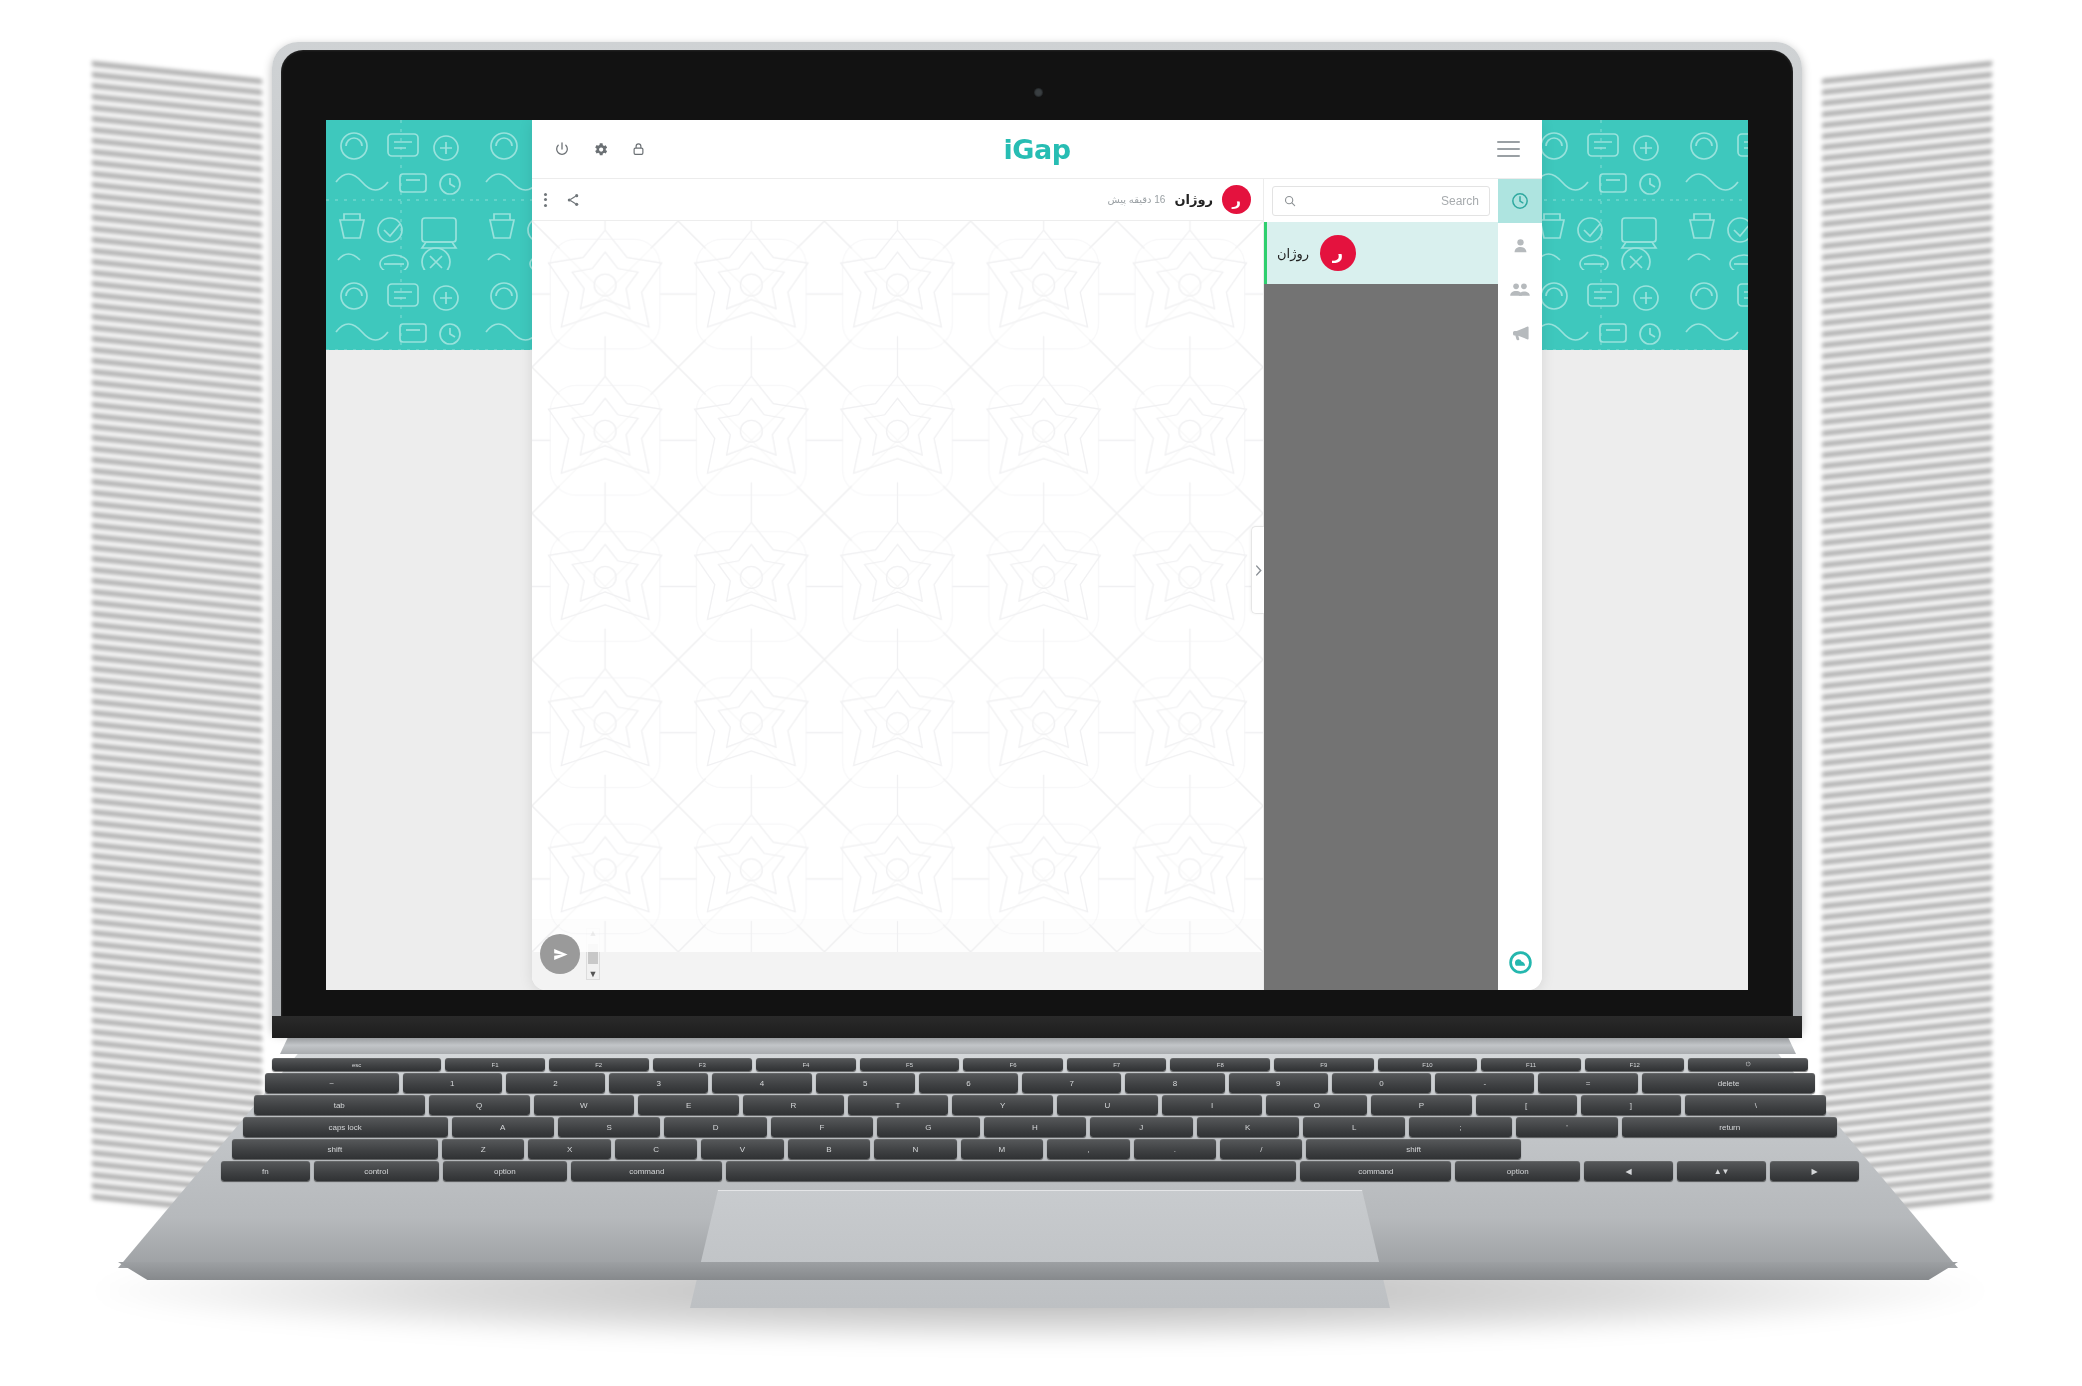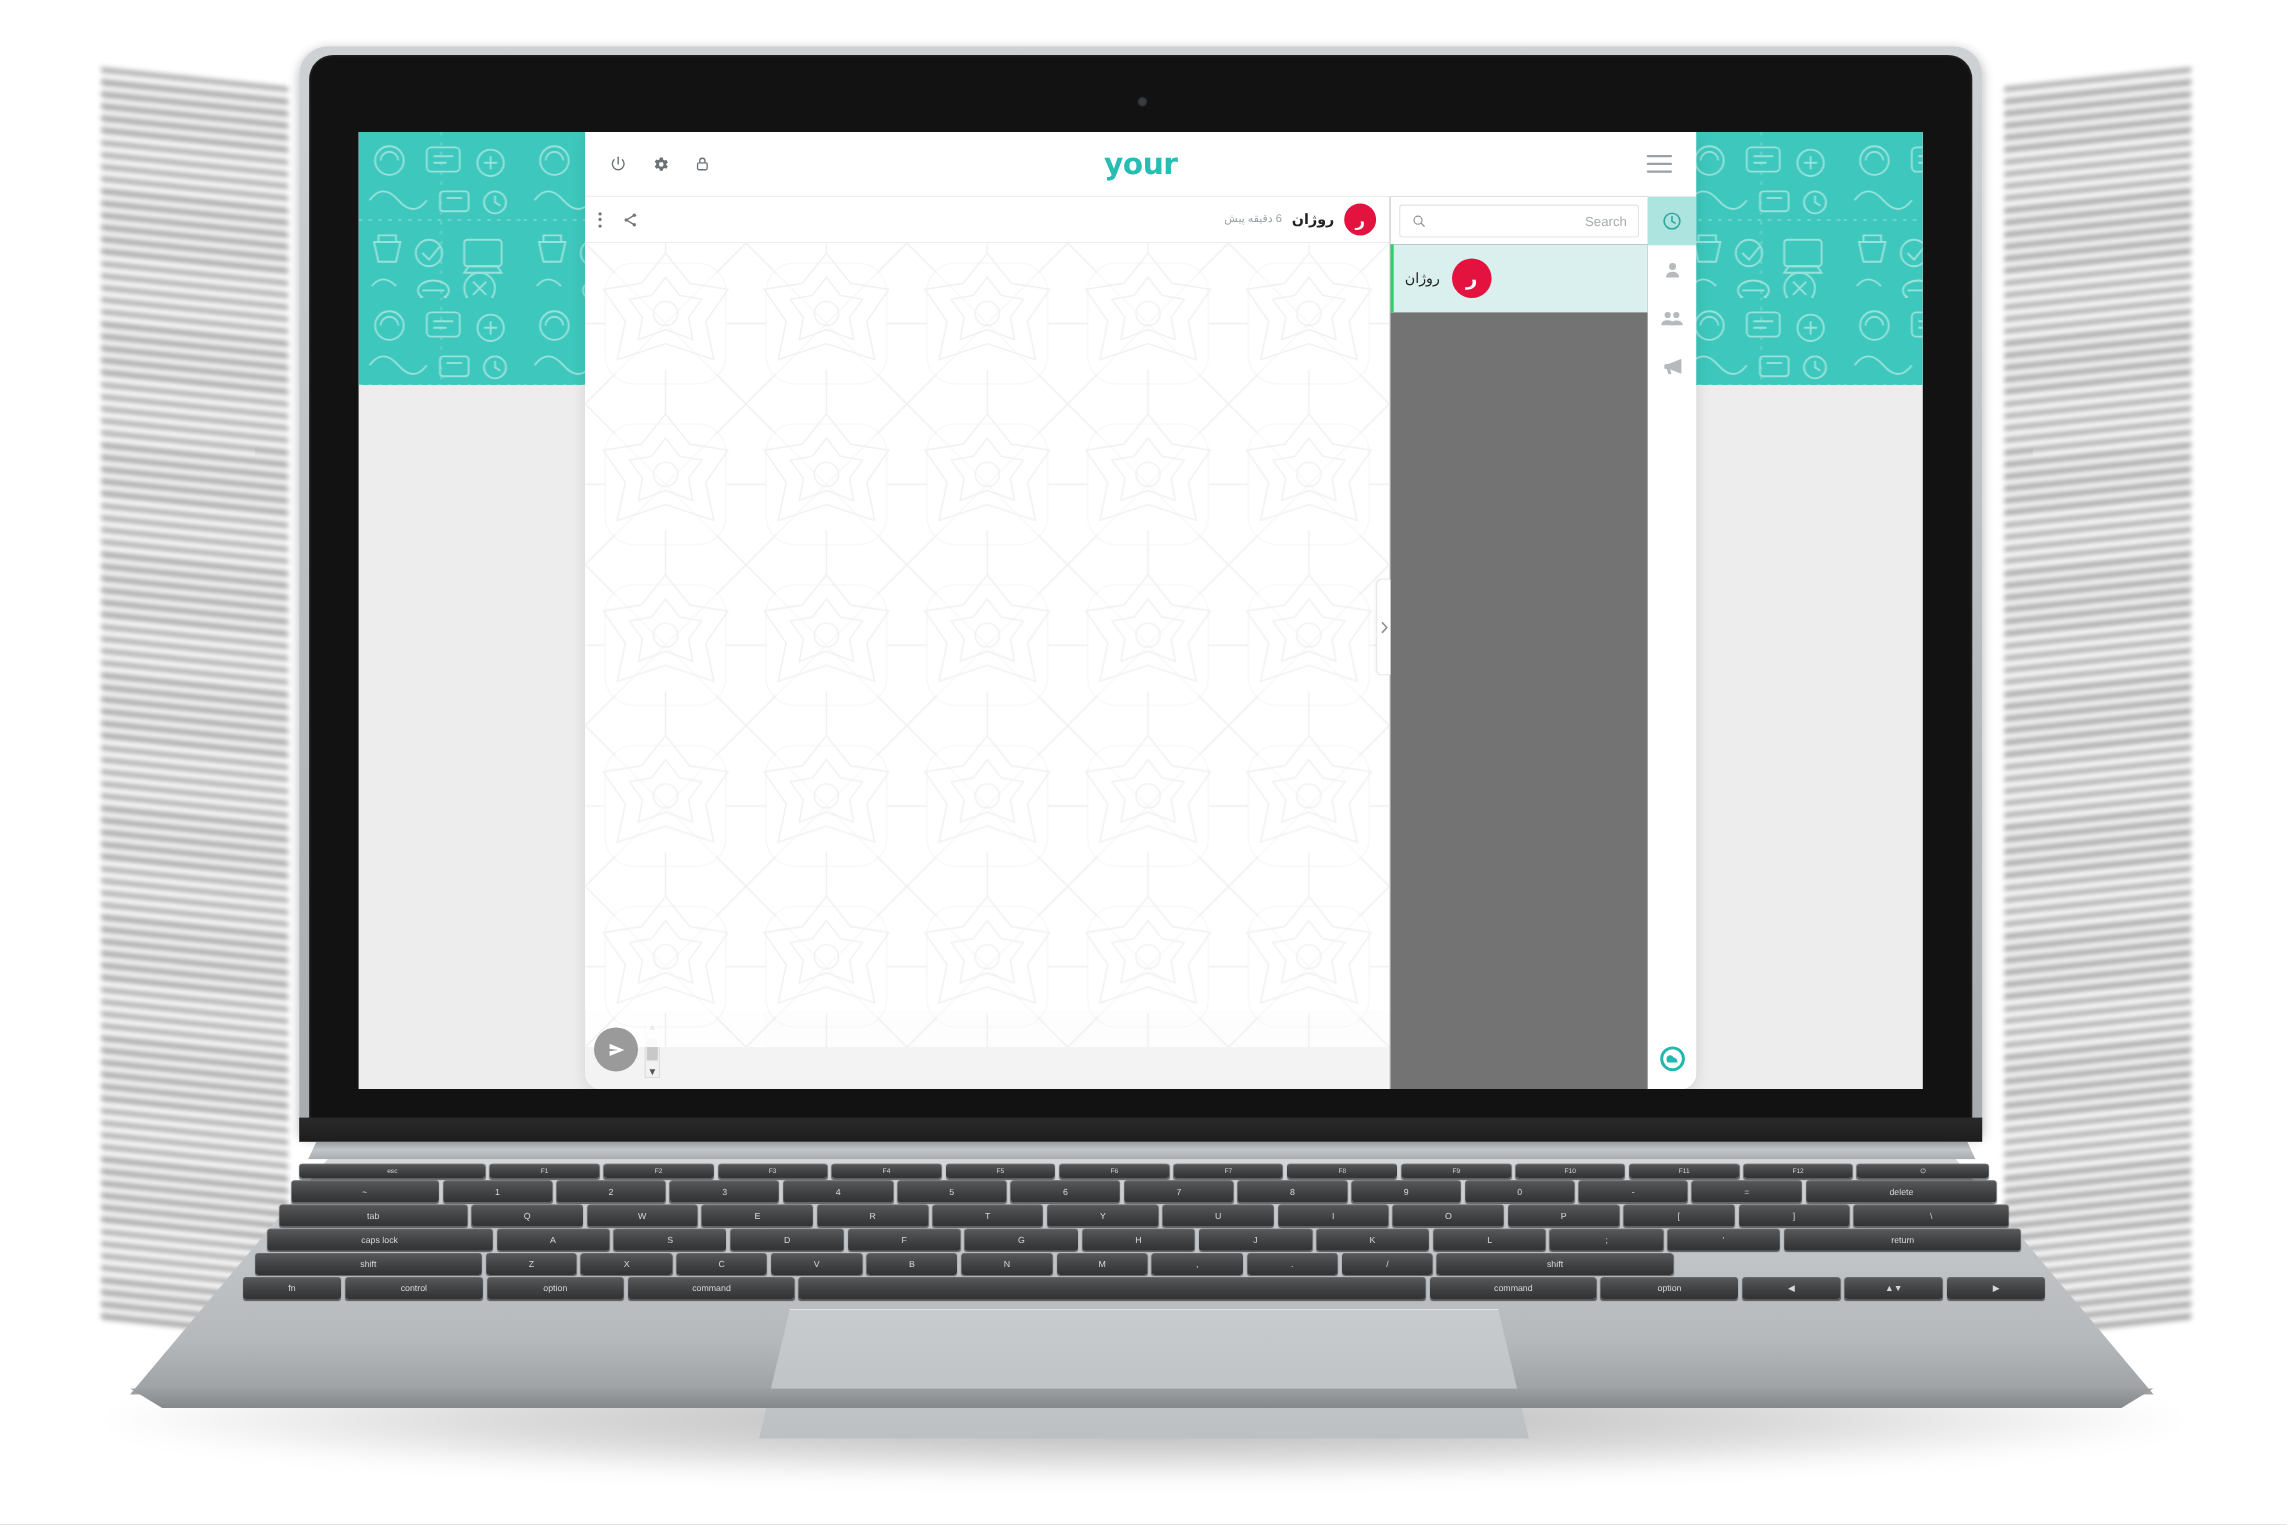--- a/index.html
+++ b/index.html
@@ -322,21 +322,21 @@
           </span>
           <span class="ico">
             <svg width="15" height="16" viewBox="0 0 24 24" fill="none" stroke="currentColor" stroke-width="1.9">
               <rect x="5" y="10.5" width="14" height="10" rx="2"></rect>
               <path d="M8.2 10.5V7.6a3.8 3.8 0 0 1 7.6 0v2.9"></path>
             </svg>
           </span>
         </div>
 
         <div class="brand">
-          <span class="brand-text">your</span>
+          <span class="brand-text">iGap</span>
         </div>
 
         <div class="hamburger">
           <span></span>
             <span></span>
             <span></span>
         </div>
       </div>
 
       <div class="app-body">
@@ -356,21 +356,21 @@
                   <circle cx="6.5" cy="12" r="2.4" fill="#70767a" stroke="none"></circle>
                   <circle cx="17.5" cy="18.5" r="2.4" fill="#70767a" stroke="none"></circle>
                   <path d="M15.3 6.7 8.7 10.8M8.7 13.2l6.6 4.1"></path>
                 </svg>
               </span>
             </div>
 
             <div class="chat-header-peer">
               <span class="avatar">ر</span>
               <span class="peer-name">روژان</span>
-              <span class="peer-time">6 دقیقه پیش</span>
+              <span class="peer-time">16 دقیقه پیش</span>
             </div>
           </div>
 
           <div class="chat-scroll">
             <svg class="pattern" viewBox="0 0 800 800" preserveAspectRatio="xMidYMid slice">
               <defs>
                 <pattern id="islamic" width="160" height="160" patternUnits="userSpaceOnUse">
                   <g fill="none" stroke="#efeff1" stroke-width="1.4">
                     <path d="M80 10 L104 40 L142 46 L120 78 L128 116 L80 100 L32 116 L40 78 L18 46 L56 40 Z"></path>
                     <path d="M80 34 L94 52 L116 56 L103 74 L107 96 L80 86 L53 96 L57 74 L44 56 L66 52 Z"></path>

